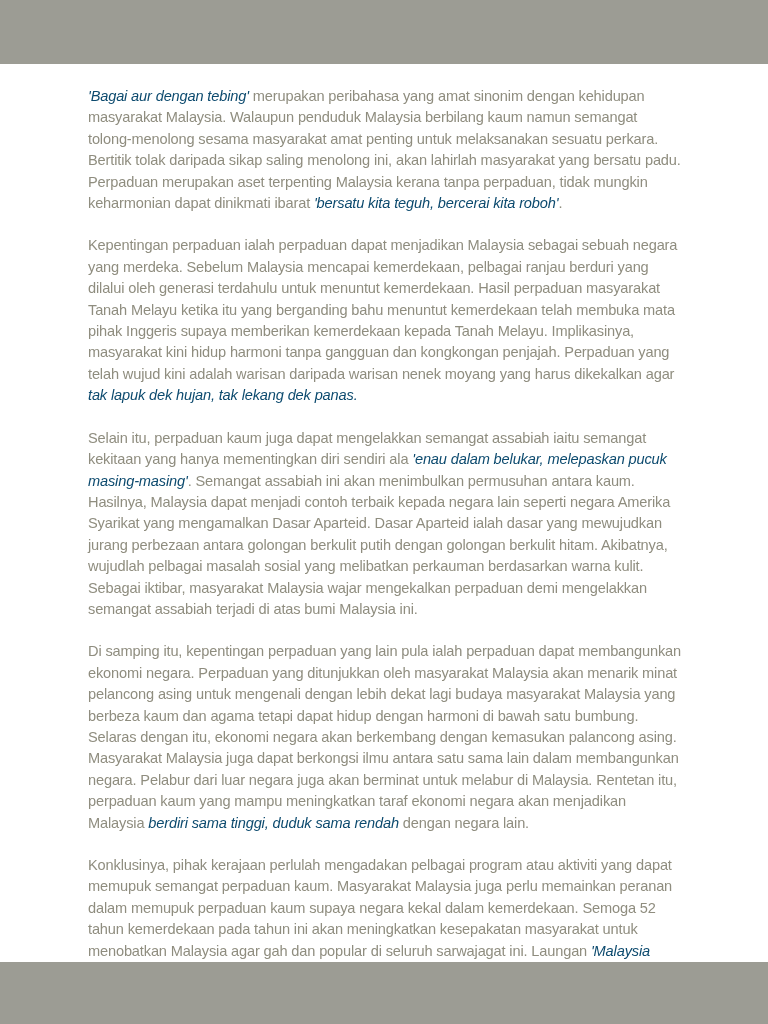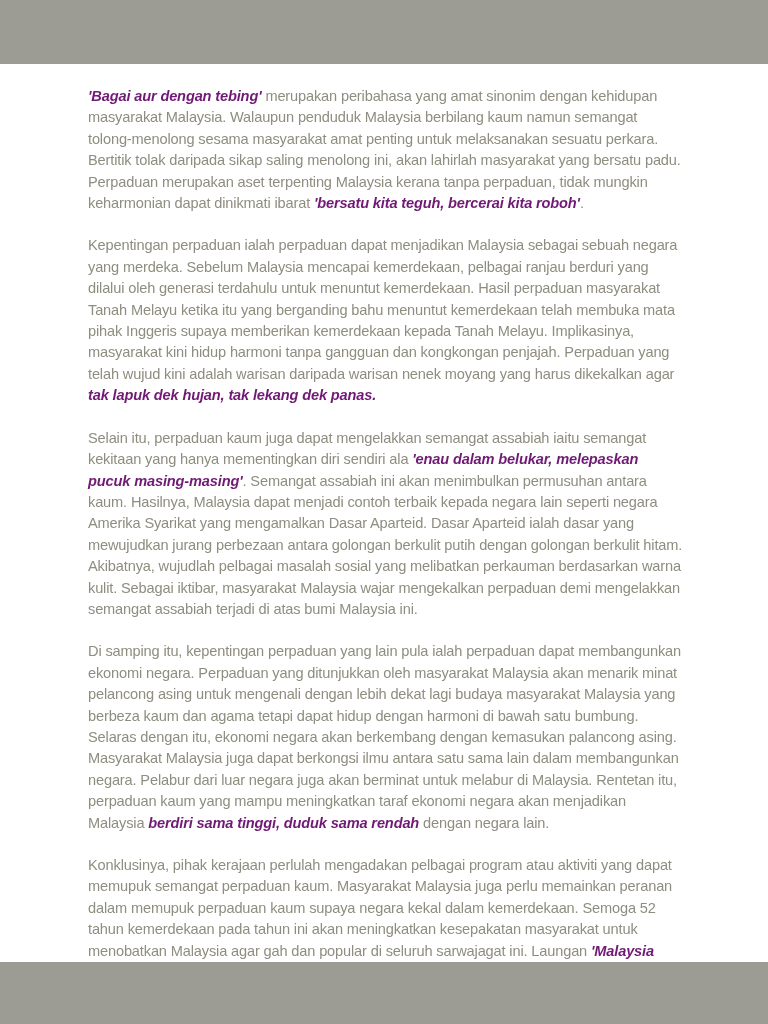--- a/index.html
+++ b/index.html
@@ -30,23 +30,23 @@
   }
   p.doc-paragraph {
     font-size: 14.6px;
     line-height: 21.4px;
     letter-spacing: -0.15px;
     color: #8f8d7f;
     margin-bottom: 21px;
     text-align: left;
   }
   p.doc-paragraph .emphasis {
-    font-weight: bold;
+    font-weight: normal;
     font-style: italic;
-    color: #701a75;
+    color: #0c4a6e;
   }
 </style>
 </head>
 <body>
 
 <div class="letterbox top"></div>
 
 <div class="page">
   <div class="content">
       <p class="doc-paragraph"><span class="emphasis">'Bagai aur dengan tebing' </span><span class="normal">merupakan peribahasa yang amat sinonim dengan kehidupan masyarakat Malaysia. Walaupun penduduk Malaysia berbilang kaum namun semangat tolong-menolong sesama masyarakat amat penting untuk melaksanakan sesuatu perkara. Bertitik tolak daripada sikap saling menolong ini, akan lahirlah masyarakat yang bersatu padu. Perpaduan merupakan aset terpenting Malaysia kerana tanpa perpaduan, tidak mungkin keharmonian dapat dinikmati ibarat </span><span class="emphasis">'bersatu kita teguh, bercerai kita roboh'</span><span class="normal">.</span></p>

